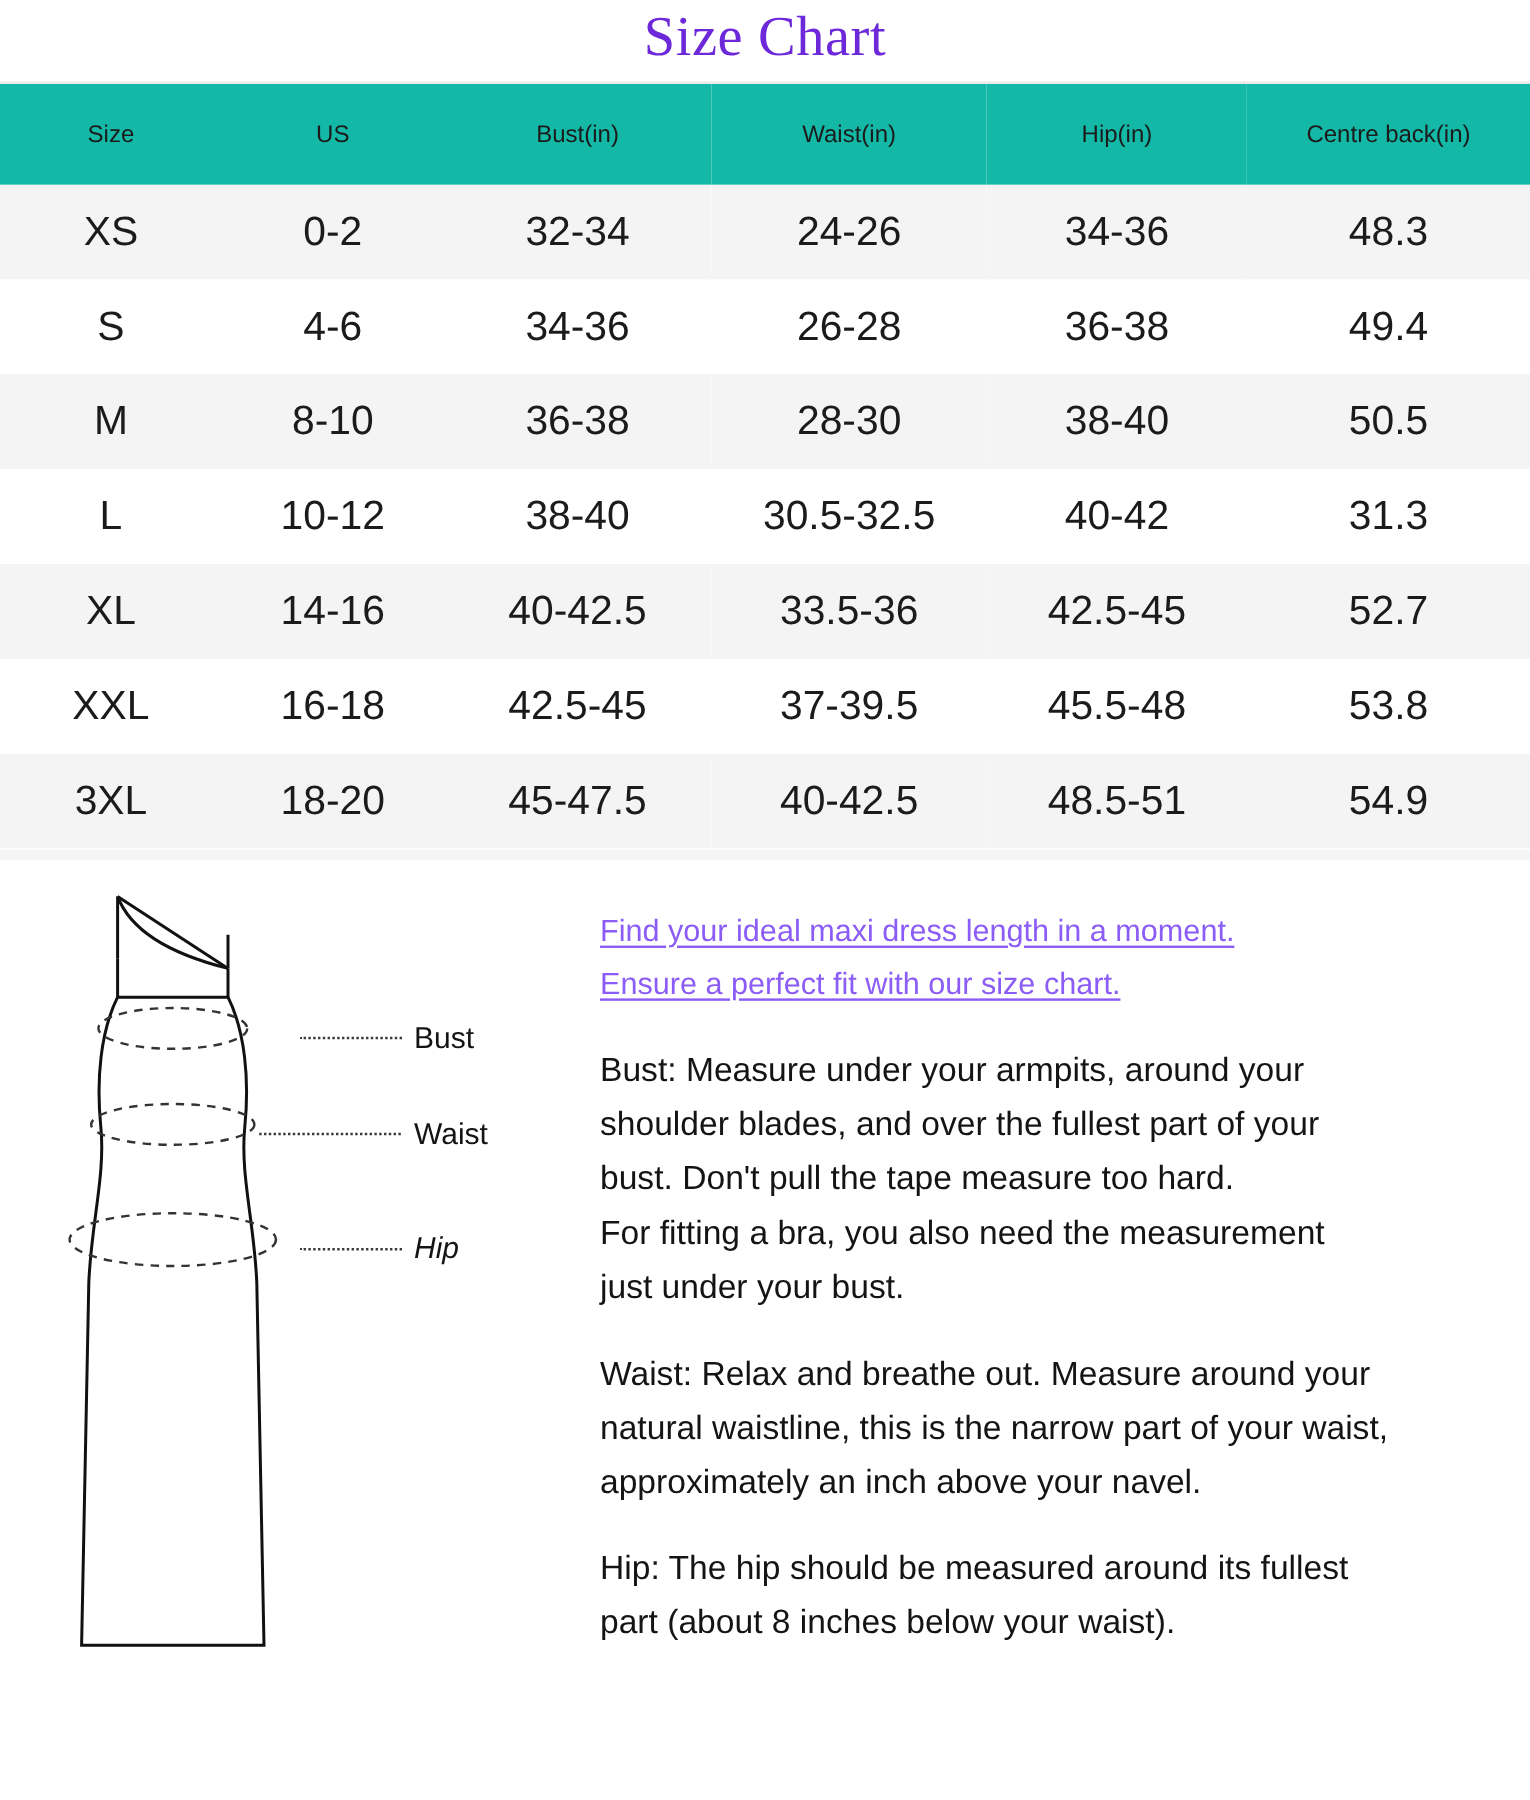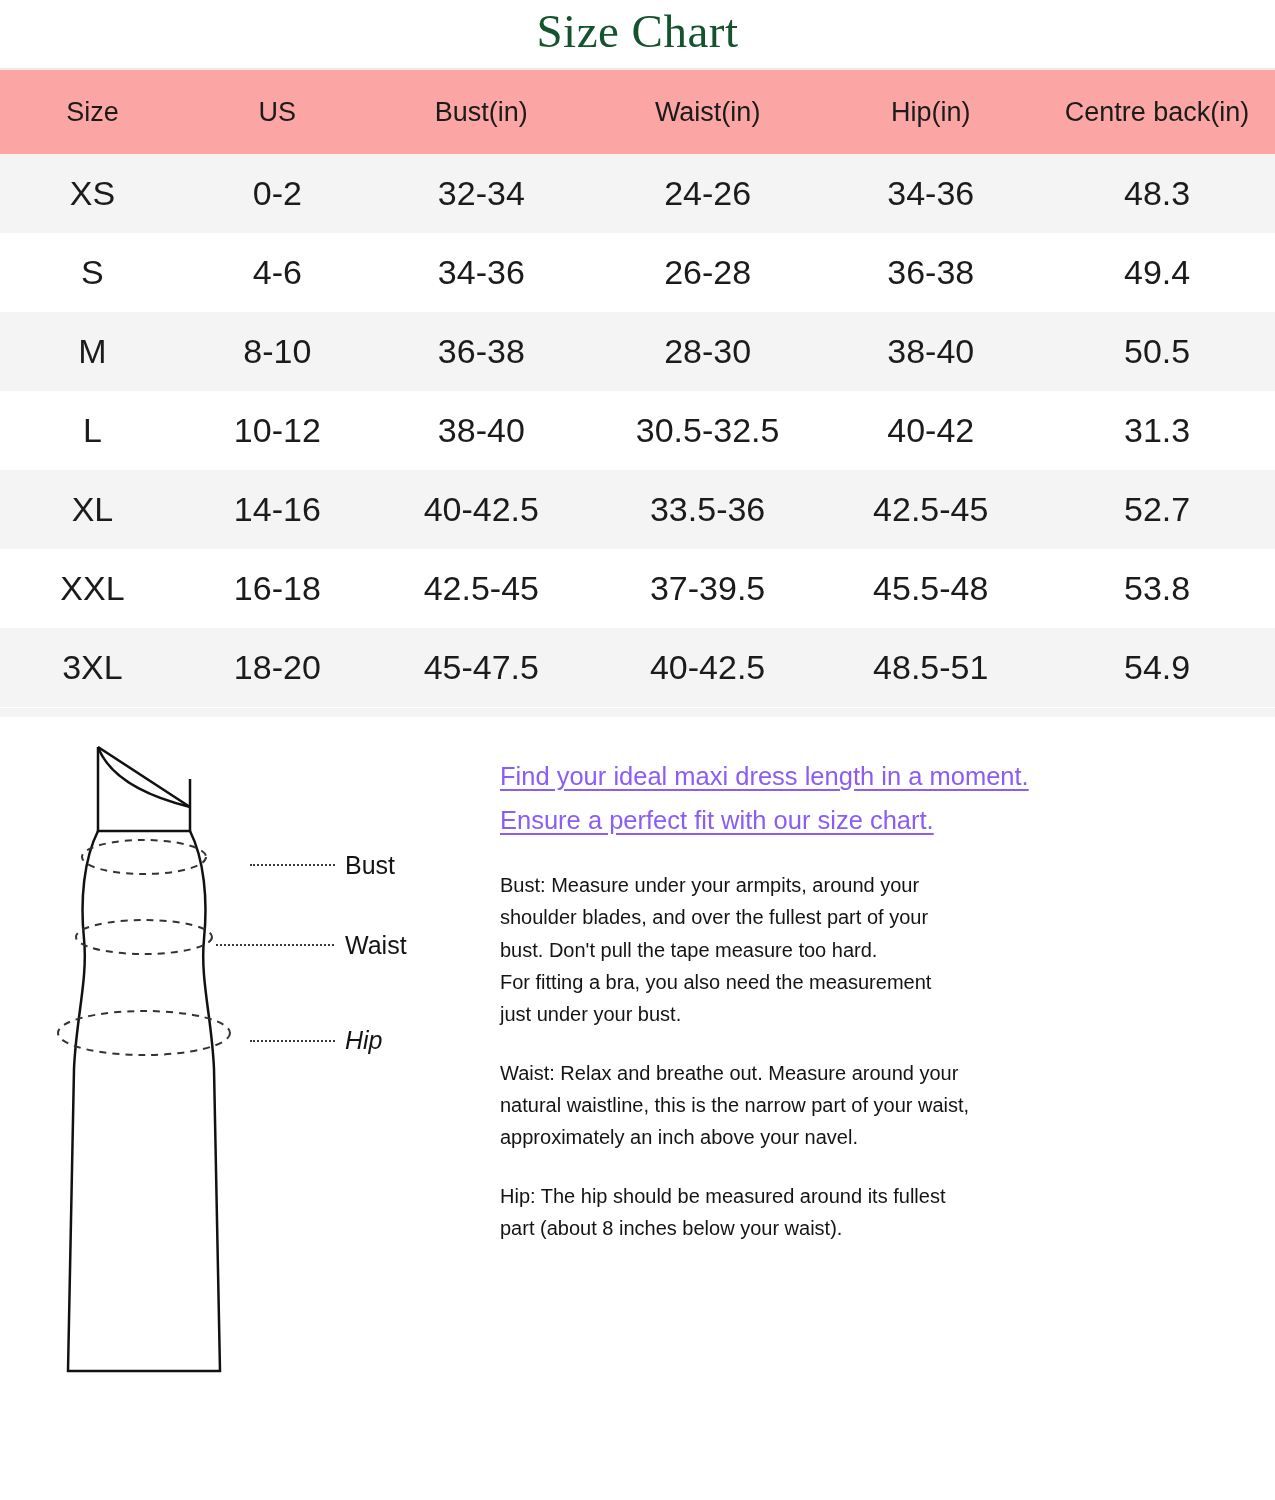--- a/index.html
+++ b/index.html
@@ -20,21 +20,21 @@
     height: 1500px;
     position: relative;
   }
   
   .title {
     text-align: center;
     font-family: "Liberation Serif", serif;
     font-size: 47px;
     font-weight: 400;
     letter-spacing: 0.5px;
-    color: #14532d;
+    color: #6d28d9;
     padding-top: 4px;
     padding-bottom: 10px;
   }
   .title-rule {
     height: 2px;
     background: #e9e9e9;
     width: 100%;
   }
   
   table.size-table {
@@ -47,22 +47,22 @@
     text-align: center;
     font-weight: 400;
     font-size: 34px;
     color: #1b1b1b;
     padding: 0;
     height: 79px;
     vertical-align: middle;
   }
   table.size-table thead th {
     height: 84px;
-    font-size: 27px;
-    background: #fca5a5;
+    font-size: 20px;
+    background: #14b8a6;
   }
   table.size-table tbody tr:nth-child(odd) td {
     background: #f4f4f4;
   }
   table.size-table tbody tr:nth-child(even) td {
     background: #ffffff;
   }
   col.c-size   { width: 14.5%; }
   col.c-us     { width: 14.5%; }
   col.c-bust   { width: 17.5%; }
@@ -94,21 +94,21 @@
   .headline {
     font-size: 25.5px;
     line-height: 1.72;
     color: #8b5cf6;
   }
   .headline span {
     text-decoration: underline;
     text-underline-offset: 4px;
   }
   .para {
-    font-size: 20px;
+    font-size: 28px;
     line-height: 1.62;
     color: #141414;
     margin-top: 26px;
     white-space: pre-line;
   }
   
   .fig-label {
     position: absolute;
     font-size: 25px;
     color: #141414;

